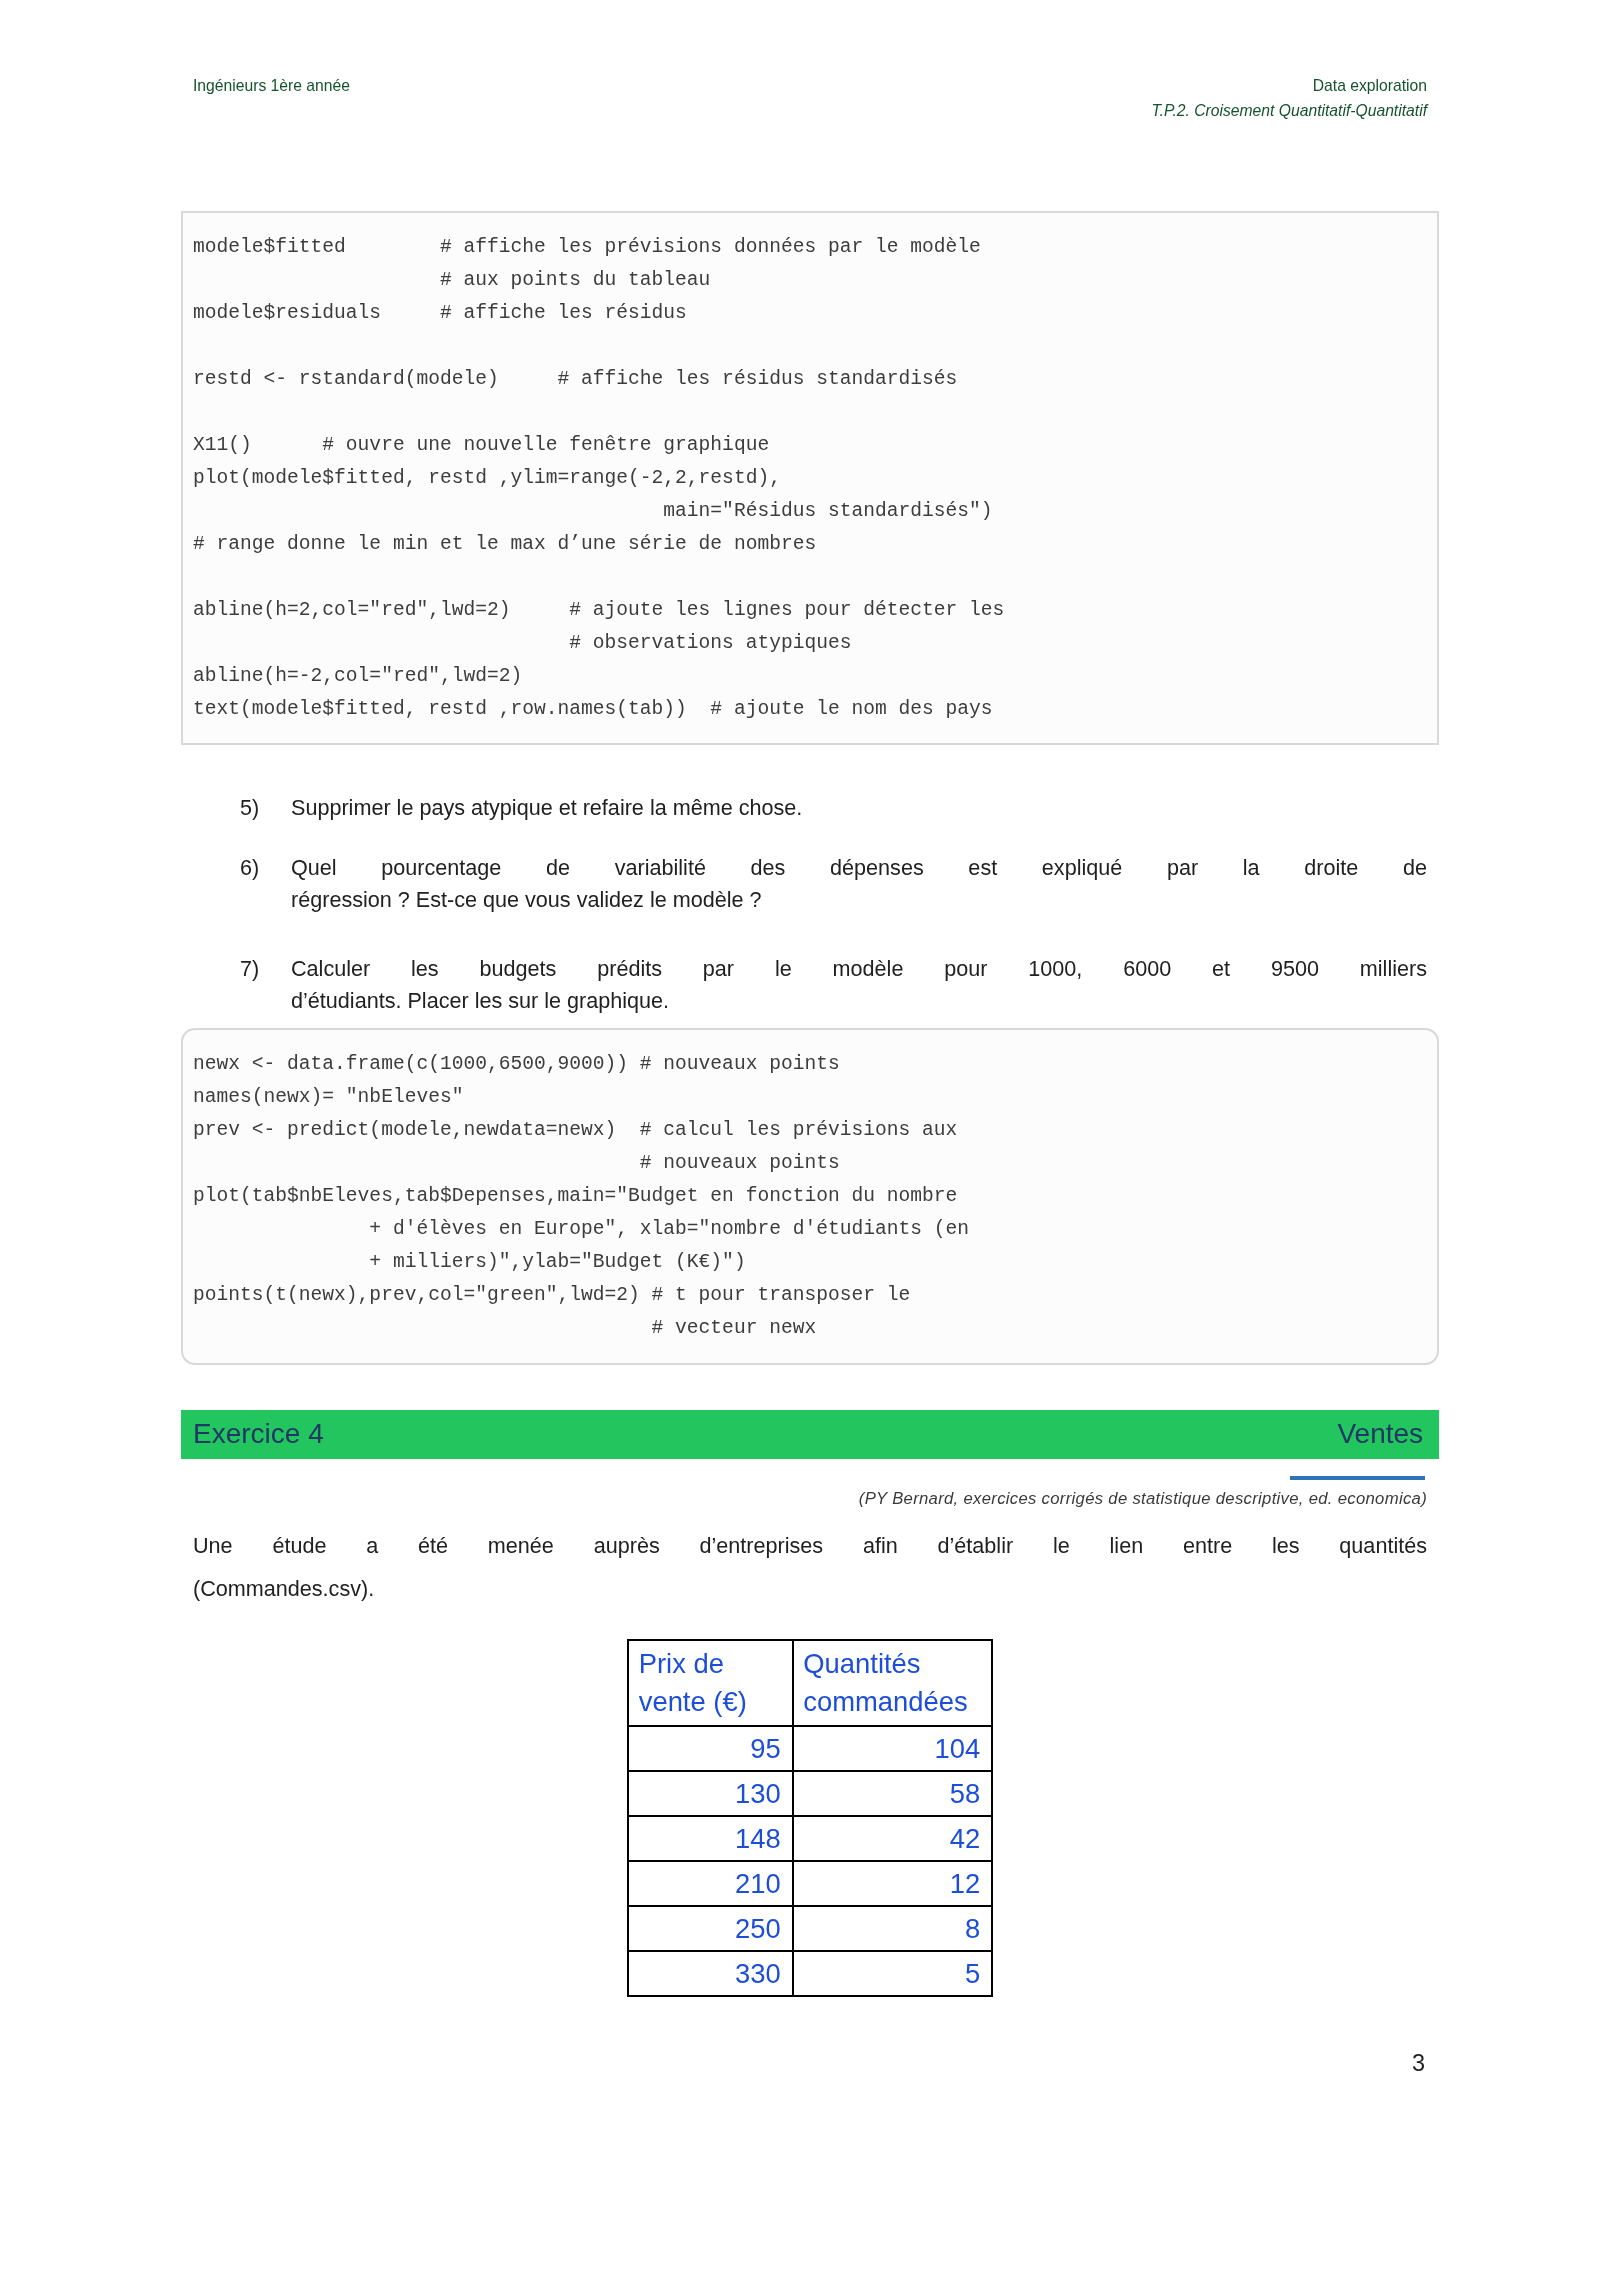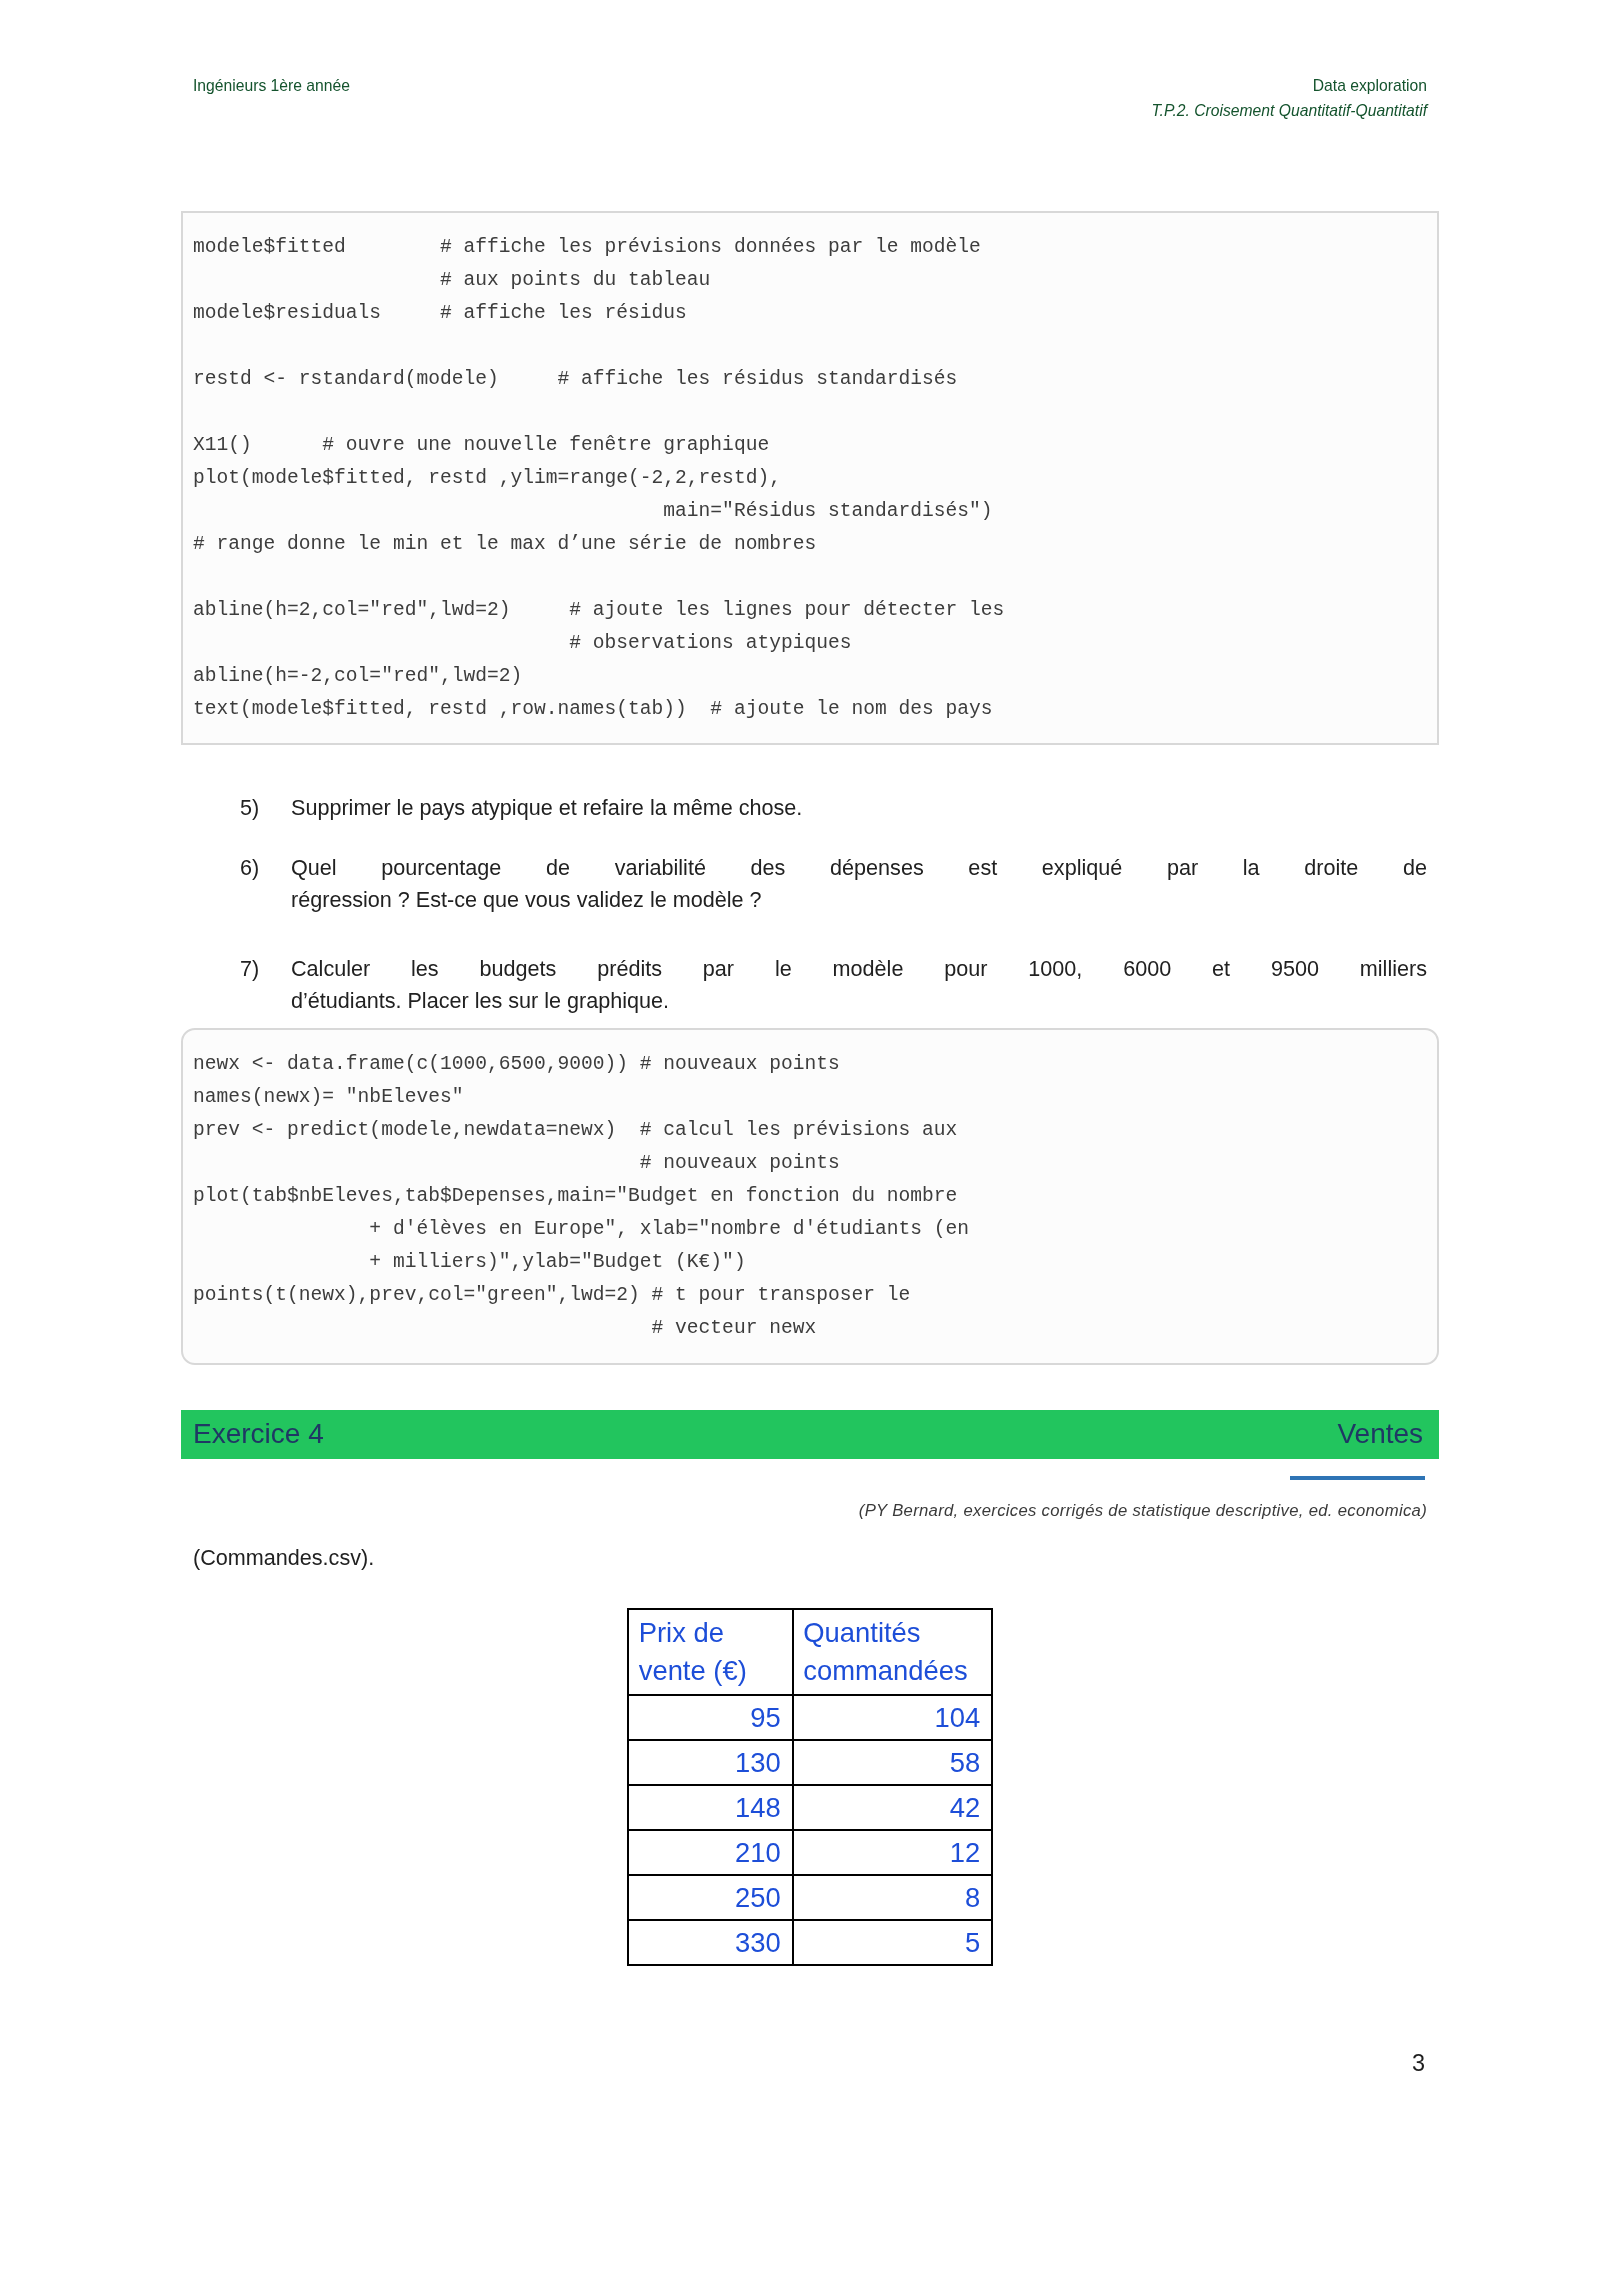--- a/index.html
+++ b/index.html
@@ -37,21 +37,21 @@
   .just { text-align:justify; text-align-last:justify; }
 
   
   .band {
     margin:45px -11.8px 0; background:#22c55e; color:#1f3864;
     font-size:28px; line-height:31px;
     display:flex; justify-content:space-between; align-items:center;
     padding:8.8px 15.7px 9.8px 11.8px;
   }
   .rule { width:135px; height:3.9px; background:#2e74b5; margin:16.7px 2px 0 auto; }
-  .citation { margin-top:21px; text-align:right; font-style:italic;
+  .citation { margin-top:9px; text-align:right; font-style:italic;
               font-size:16.7px; letter-spacing:0.3px; color:#3a3a3a; }
 
   
   .intro { margin-top:15.7px; font-size:21.6px; line-height:43px; color:#212121; }
 
   
   table.orders { margin:29px auto 0; border-collapse:collapse; border:1px solid #000;
                  font-size:27.4px; color:#1d4ed8; }
   table.orders th, table.orders td { border:2px solid #000; }
   table.orders th { font-weight:normal; text-align:left; vertical-align:top;
@@ -127,20 +127,21 @@
 
     <div class="band">
       <span>Exercice 4</span>
       <span>Ventes</span>
     </div>
     <div class="rule"></div>
 
     <div class="citation">(PY Bernard, exercices corrigés de statistique descriptive, ed. economica)</div>
 
     <div class="intro">
+      <span class="ln just">Une étude a été menée auprès d’entreprises afin d’établir le lien entre les quantités</span>
       <span class="ln">(Commandes.csv).</span>
     </div>
 
     <table class="orders">
       <tbody>
         <tr>
           <th class="col-price">
             <span class="ln">Prix de</span>
             <span class="ln">vente (€)</span>
           </th>

